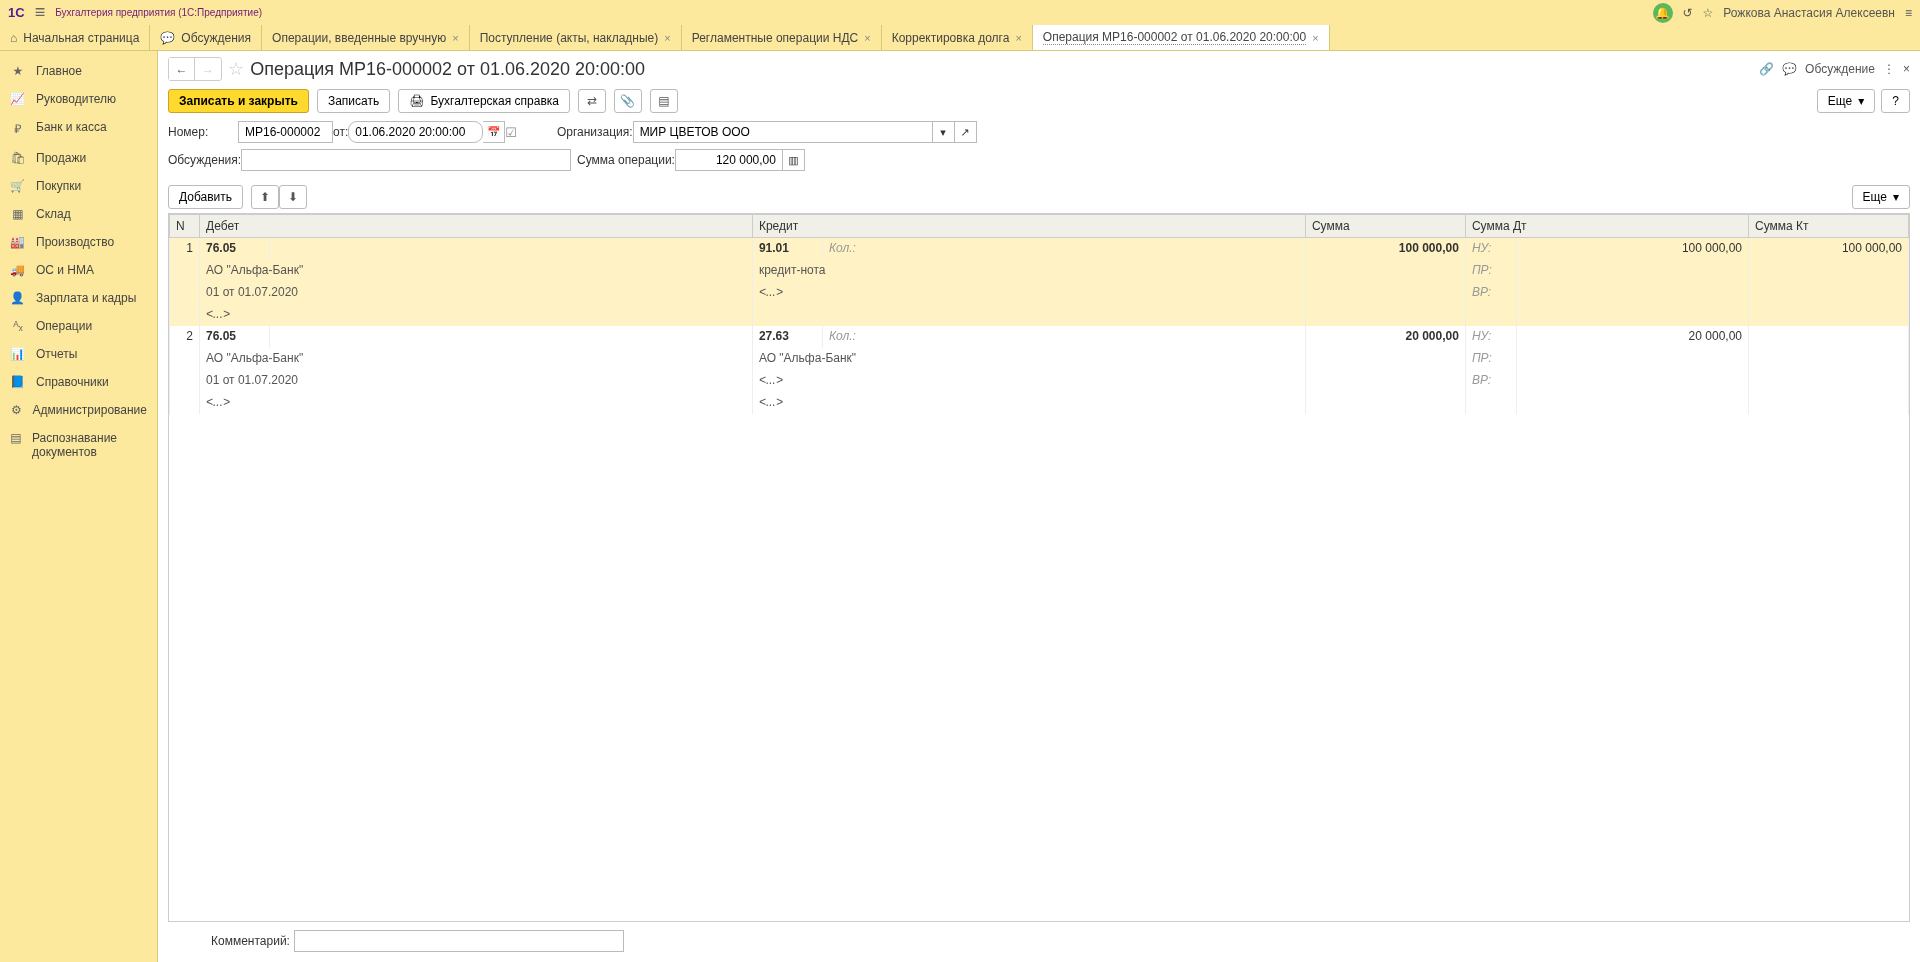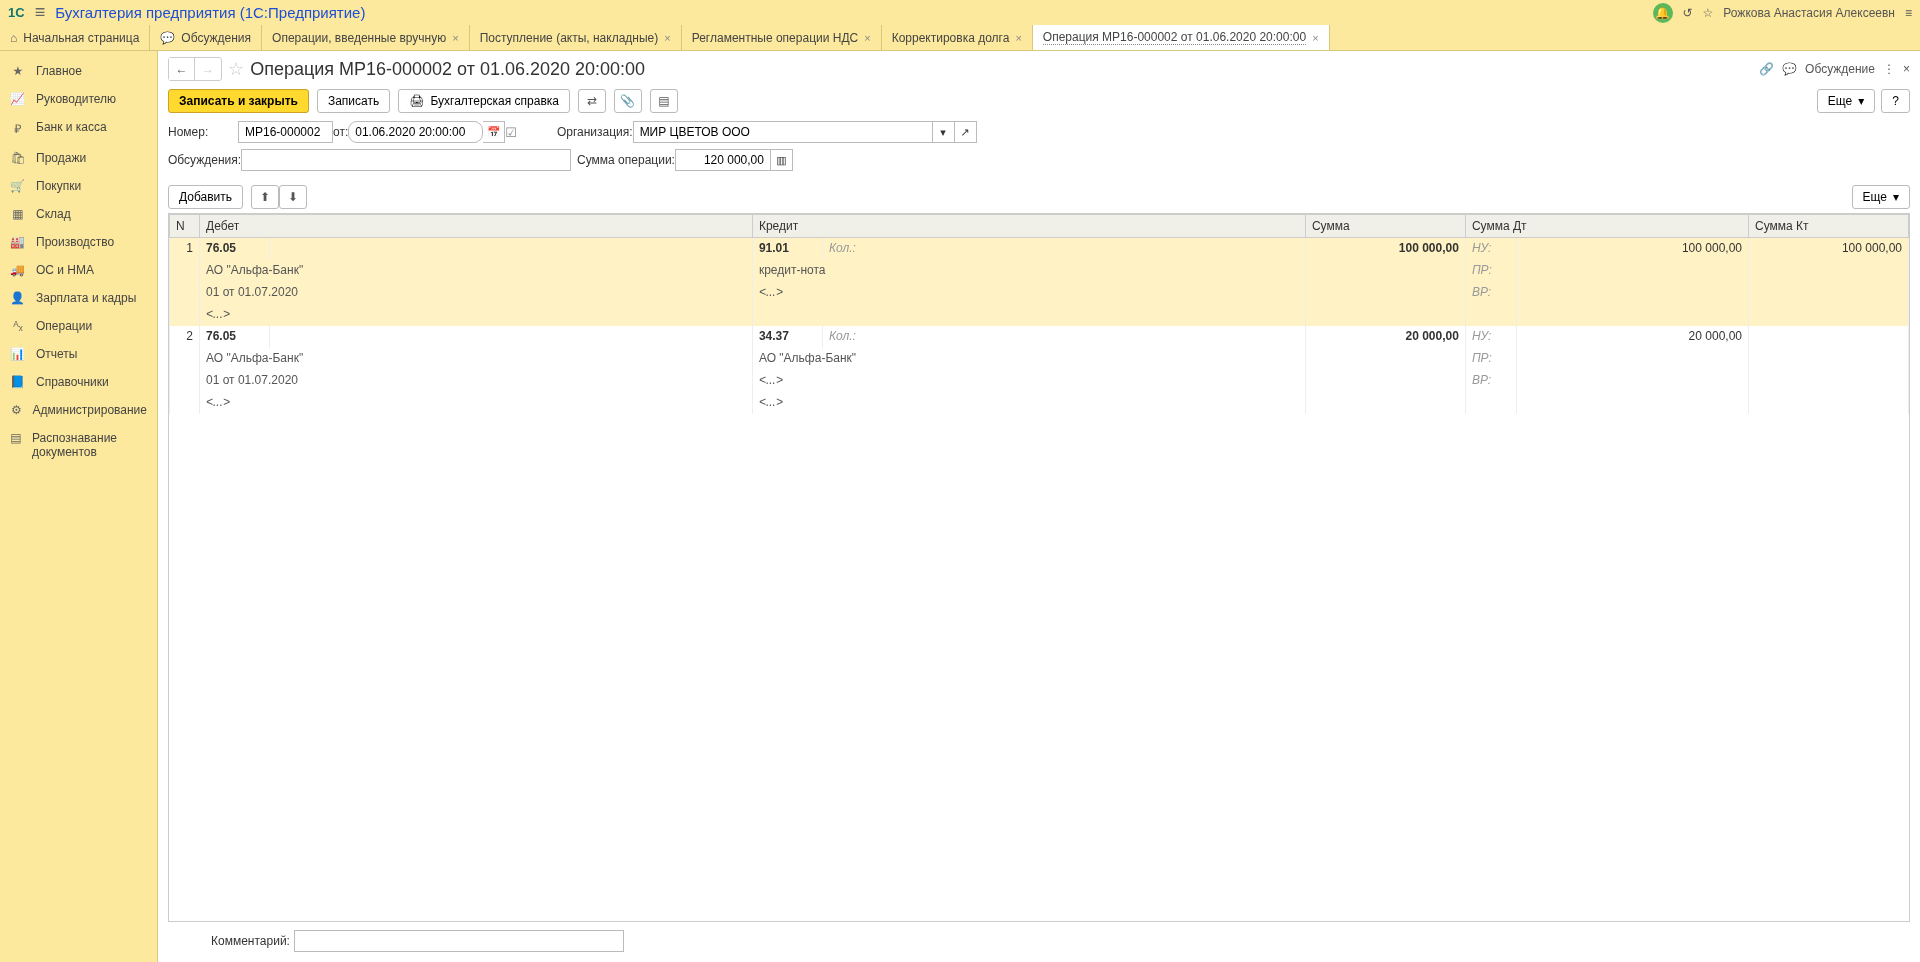--- a/index.html
+++ b/index.html
@@ -1,22 +1,22 @@
 <!DOCTYPE html>
 <html><head>
 <meta charset="utf-8">
 <style>
   * { box-sizing: border-box; }
   body { margin: 0; font-family: Arial, sans-serif; font-size: 12px; color: #333; background: #f5f5f5; overflow: hidden; }
   
   
   .titlebar { height: 25px; background: #fce99d; display: flex; align-items: center; padding: 0 8px; gap: 10px; }
-  .logo { font-weight: bold; color: #0f766e; font-size: 13px; }
+  .logo { font-weight: bold; color: #4c1d95; font-size: 13px; }
   .burger { cursor: pointer; font-size: 18px; color: #666; }
-  .titlebar-title { font-size: 15px; color: #1d4ed8; }
+  .titlebar-title { font-size: 10px; color: #701a75; }
   .titlebar-right { margin-left: auto; display: flex; align-items: center; gap: 10px; font-size: 12px; color: #555; }
   .bell { width: 20px; height: 20px; border-radius: 50%; background: #5cb85c; display: flex; align-items: center; justify-content: center; color: #fff; font-size: 12px; }
   
   
   .tabbar { height: 26px; background: #fce99d; display: flex; border-bottom: 1px solid #d8c87a; }
   .tab { display: flex; align-items: center; padding: 0 10px; border-right: 1px solid #d8c87a; font-size: 12px; color: #444; gap: 6px; cursor: pointer; }
   .tab.home { font-weight: normal; }
   .tab.active { background: #fff; }
   .tab .close { color: #888; font-size: 11px; }
   .tab-icon { color: #666; }
@@ -49,21 +49,21 @@
   .iconbtn { width: 28px; height: 24px; border: 1px solid #bbb; background: #fff; border-radius: 3px; display: flex; align-items: center; justify-content: center; cursor: pointer; font-size:12px; color:#555;}
   
   
   .formrow { display: flex; align-items: center; gap: 0; margin-bottom: 6px; font-size: 12px; }
   .label { min-width: 70px; }
   .input { border: 1px solid #bbb; padding: 3px 6px; height: 22px; font-size: 12px; }
   .input.nomer { width: 95px; }
   .input.date { width: 135px; border-radius: 9px; }
   .input.org { width: 300px; }
   .input.soderj { width: 330px; }
-  .input.sum { width: 96px; text-align: right; }
+  .input.sum { width: 108px; text-align: right; }
   .input.comment { width: 330px; }
   .datewrap { display:inline-flex; }
   .date-cal { border:1px solid #bbb; border-left:none; width:22px; height:22px; display:flex; align-items:center; justify-content:center; font-size:11px; background:#fff; cursor:pointer;}
   .small-ic { color:#888; font-size:13px; cursor:pointer;}
   
   
   .tbl-toolbar { display: flex; align-items: center; gap: 8px; margin: 8px 0 4px 0; }
   
   
   .tblwrap { flex: 1; border: 1px solid #ccc; overflow: auto; }
@@ -313,21 +313,21 @@
               <td colspan="2" class="sub "></td>
               <td></td>
               <td></td>
               <td></td>
               <td></td>
             </tr>
             <tr class="">
               <td class="row-n" rowspan="4">2</td>
               <td style="width:70px;"><b>76.05</b></td>
               <td></td>
-              <td style="width:70px;"><b>34.37</b></td>
+              <td style="width:70px;"><b>27.63</b></td>
               <td><span class="muted">Кол.:</span></td>
               <td class="num"><b>20 000,00</b></td>
               <td style="width:40px;"><span class="acct-label">НУ:</span></td>
               <td class="num">20 000,00</td>
               <td class="num"></td>
             </tr>
             <tr class="">
               <td colspan="2" class="sub">АО "Альфа-Банк"</td>
               <td colspan="2" class="sub">АО "Альфа-Банк"</td>
               <td></td>

